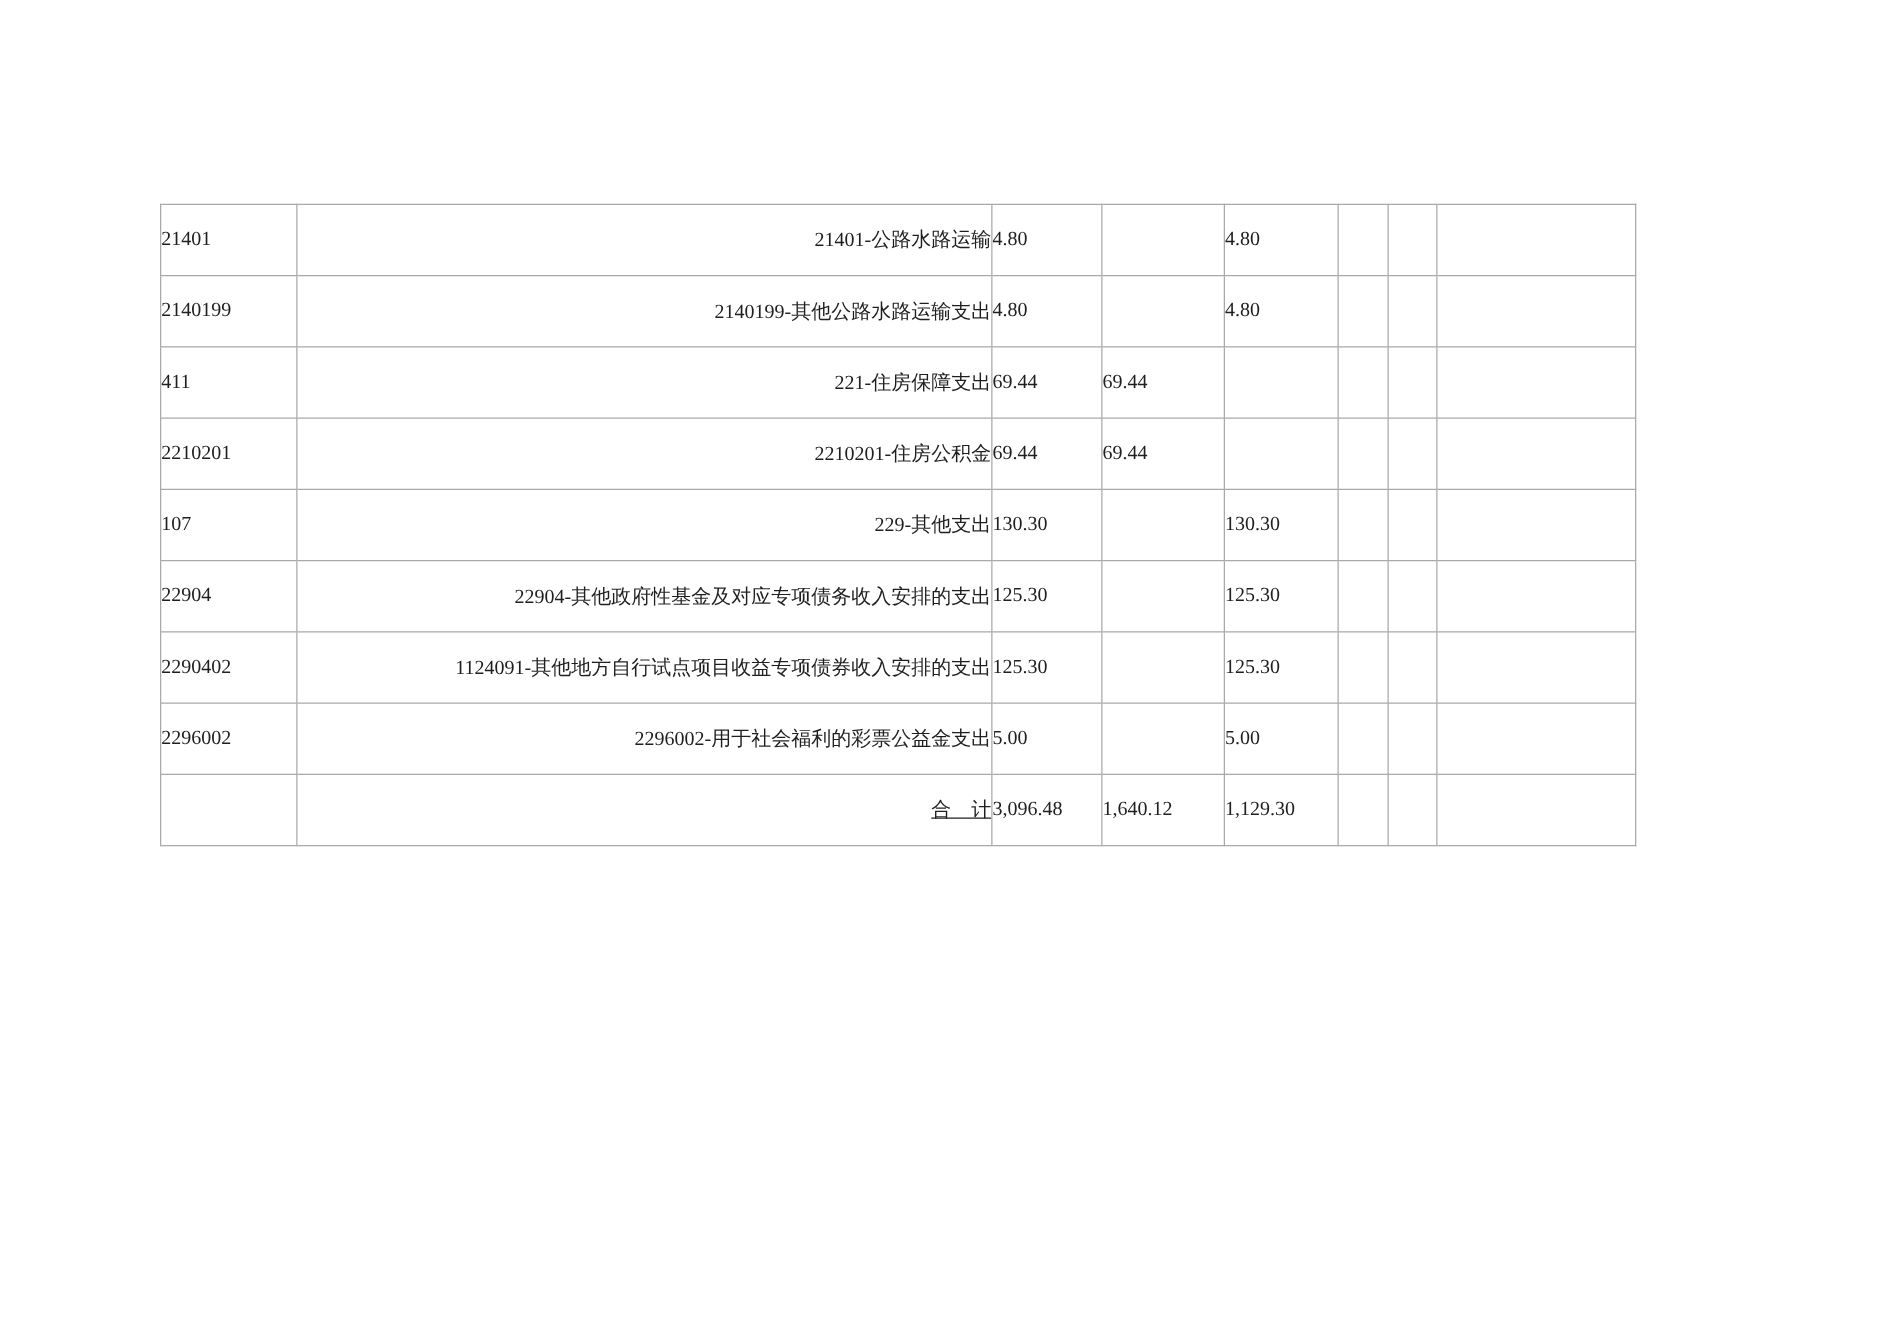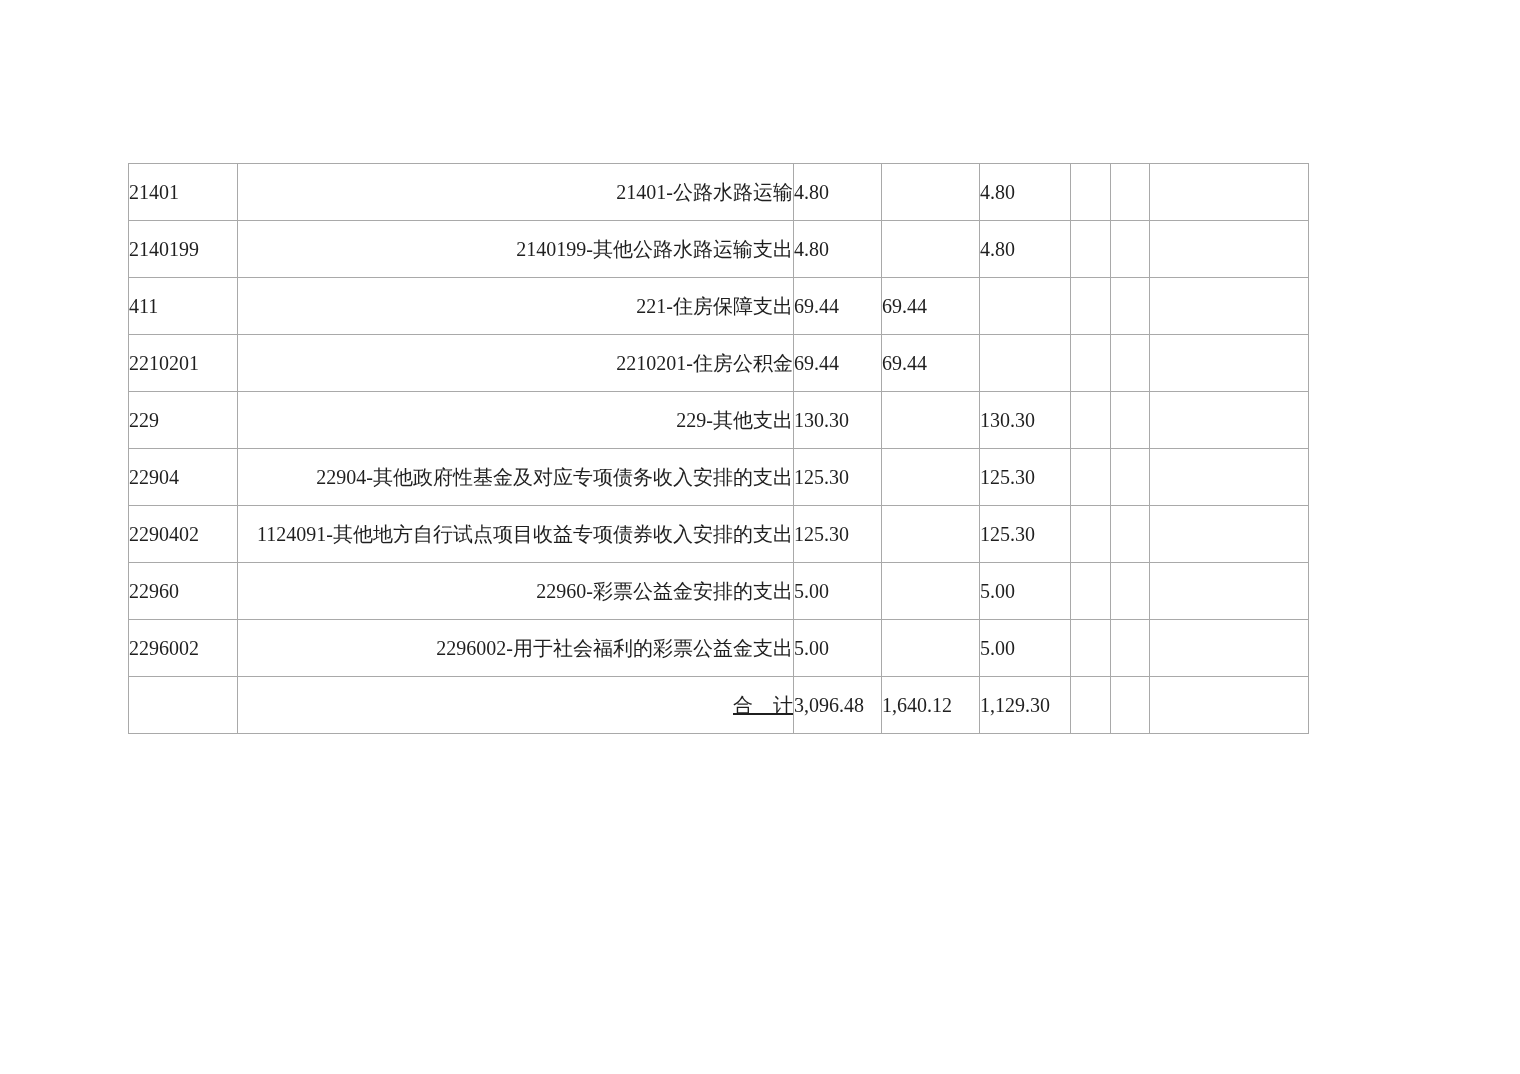--- a/index.html
+++ b/index.html
@@ -22,21 +22,21 @@
     color: var(--text-color);
     overflow: hidden;
   }
   table.budget-table {
     position: absolute;
     left: 128px;
     top: 163px;
     width: 1180px;
     border-collapse: collapse;
     table-layout: fixed;
-    font-size: 20px;
+    font-size: 16px;
     color: var(--text-color);
   }
   table.budget-table td {
     border: 1px solid var(--border-color);
     vertical-align: middle;
     overflow: hidden;
     white-space: nowrap;
     padding: 0;
   }
   table.budget-table tr { height: 57px; }
@@ -96,21 +96,21 @@
         <td class="c-code">2210201</td>
         <td class="c-name">2210201-住房公积金</td>
         <td class="c-num">69.44</td>
         <td class="c-num">69.44</td>
         <td class="c-num"></td>
         <td class="c-empty"></td>
         <td class="c-empty"></td>
         <td class="c-empty"></td>
       </tr>
       <tr>
-        <td class="c-code">229</td>
+        <td class="c-code">107</td>
         <td class="c-name">229-其他支出</td>
         <td class="c-num">130.30</td>
         <td class="c-num"></td>
         <td class="c-num">130.30</td>
         <td class="c-empty"></td>
         <td class="c-empty"></td>
         <td class="c-empty"></td>
       </tr>
       <tr>
         <td class="c-code">22904</td>
@@ -126,30 +126,20 @@
         <td class="c-code">2290402</td>
         <td class="c-name">1124091-其他地方自行试点项目收益专项债券收入安排的支出</td>
         <td class="c-num">125.30</td>
         <td class="c-num"></td>
         <td class="c-num">125.30</td>
         <td class="c-empty"></td>
         <td class="c-empty"></td>
         <td class="c-empty"></td>
       </tr>
       <tr>
-        <td class="c-code">22960</td>
-        <td class="c-name">22960-彩票公益金安排的支出</td>
-        <td class="c-num">5.00</td>
-        <td class="c-num"></td>
-        <td class="c-num">5.00</td>
-        <td class="c-empty"></td>
-        <td class="c-empty"></td>
-        <td class="c-empty"></td>
-      </tr>
-      <tr>
         <td class="c-code">2296002</td>
         <td class="c-name">2296002-用于社会福利的彩票公益金支出</td>
         <td class="c-num">5.00</td>
         <td class="c-num"></td>
         <td class="c-num">5.00</td>
         <td class="c-empty"></td>
         <td class="c-empty"></td>
         <td class="c-empty"></td>
       </tr>
       <tr>

